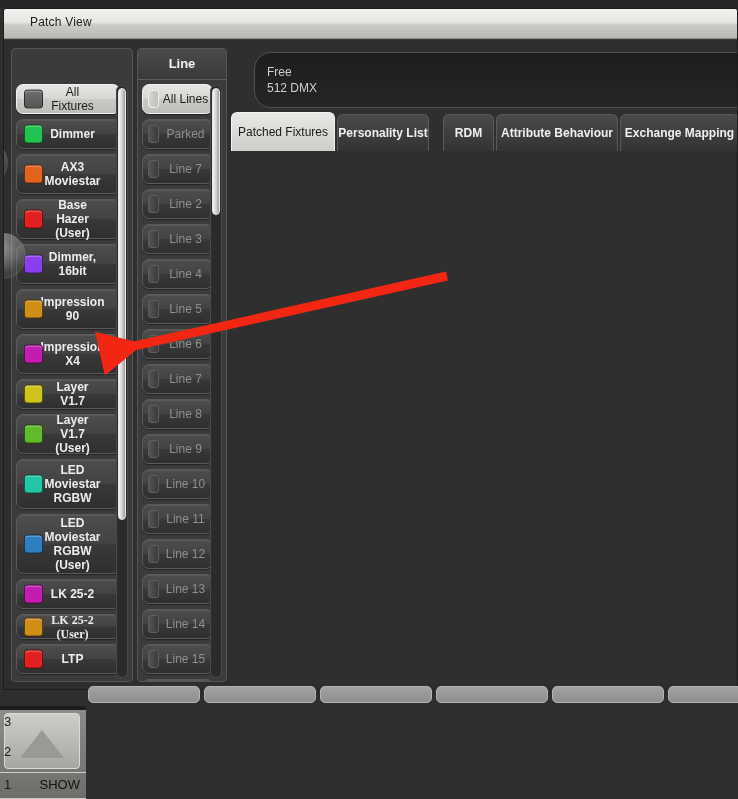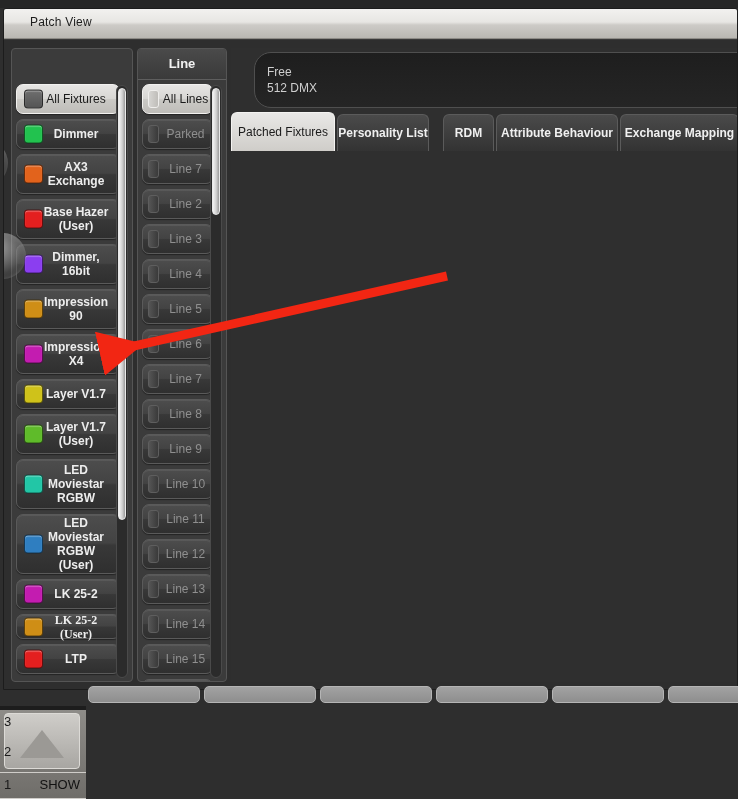--- a/index.html
+++ b/index.html
@@ -51,21 +51,21 @@
     line-height:14px;
     box-shadow:inset 0 1px 0 rgba(255,255,255,.07), 0 1px 1px rgba(0,0,0,.4);
   }
   .btn.selected{
     background:linear-gradient(to bottom,#e6e5e3 0%,#d8d7d4 48%,#cac9c5 52%,#bfbdb9 100%);
     border:1px solid #f2f1ef;color:#1b1b1b;text-shadow:none;font-weight:normal;
   }
   .btn.dim{color:#8f8f8f;font-weight:normal;}
 
   
-  .fx-btn{width:104px;margin-bottom:5px;padding-left:26px;padding-right:10px;}
+  .fx-btn{width:104px;margin-bottom:5px;padding-left:26px;padding-right:17px;}
   .swatch{position:absolute;left:7px;top:50%;transform:translateY(-50%);
     width:17px;height:17px;border-radius:4px;border:1px solid rgba(0,0,0,.55);
     box-shadow:inset 0 1px 1px rgba(255,255,255,.45);}
   .swatch.grey{background:linear-gradient(to bottom,#6e6e6e,#555);}
 
   
   .ln-btn{width:71px;height:30px;margin-bottom:5px;padding-left:16px;font-weight:normal;
     font-size:12px;}
   .ln-tab{position:absolute;left:5px;top:5px;width:9px;bottom:5px;border-radius:3px;
     background:linear-gradient(to right,#555,#3a3a3a);border:1px solid #5e5e5e;}
@@ -156,21 +156,21 @@
               <div class="btn fx-btn selected" style="height: 30px;">
                 <span class="swatch grey"></span>
                 <span>All Fixtures</span>
               </div>
               <div class="btn fx-btn" style="height: 30px;">
                 <span class="swatch" style="background: linear-gradient(rgb(34, 194, 79), rgb(34, 194, 79));"></span>
                 <span>Dimmer</span>
               </div>
               <div class="btn fx-btn" style="height: 40px;">
                 <span class="swatch" style="background: linear-gradient(rgb(226, 99, 28), rgb(226, 99, 28));"></span>
-                <span>AX3 Exchange</span>
+                <span>AX3 Moviestar</span>
               </div>
               <div class="btn fx-btn" style="height: 40px;">
                 <span class="swatch" style="background: linear-gradient(rgb(228, 31, 31), rgb(228, 31, 31));"></span>
                 <span>Base Hazer (User)</span>
               </div>
               <div class="btn fx-btn" style="height: 40px;">
                 <span class="swatch" style="background: linear-gradient(rgb(139, 62, 240), rgb(139, 62, 240));"></span>
                 <span>Dimmer, 16bit</span>
               </div>
               <div class="btn fx-btn" style="height: 40px;">

